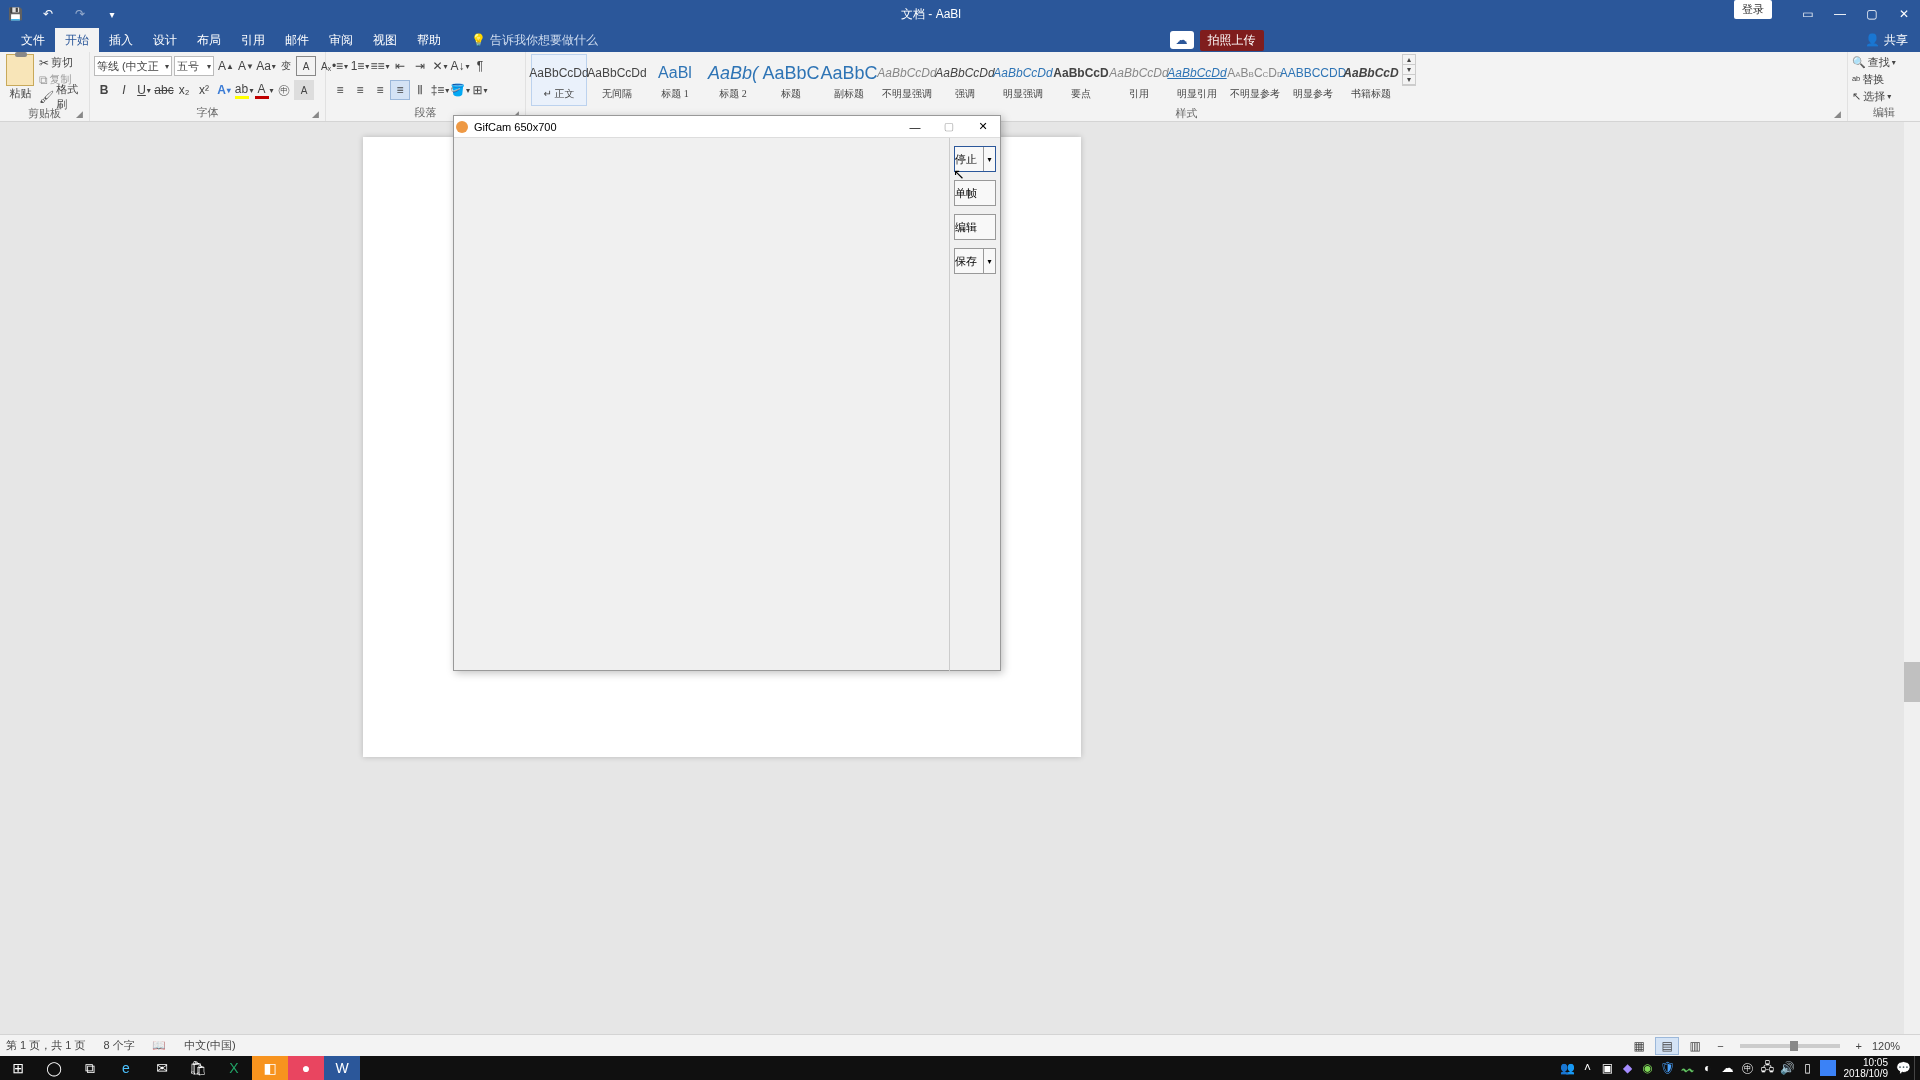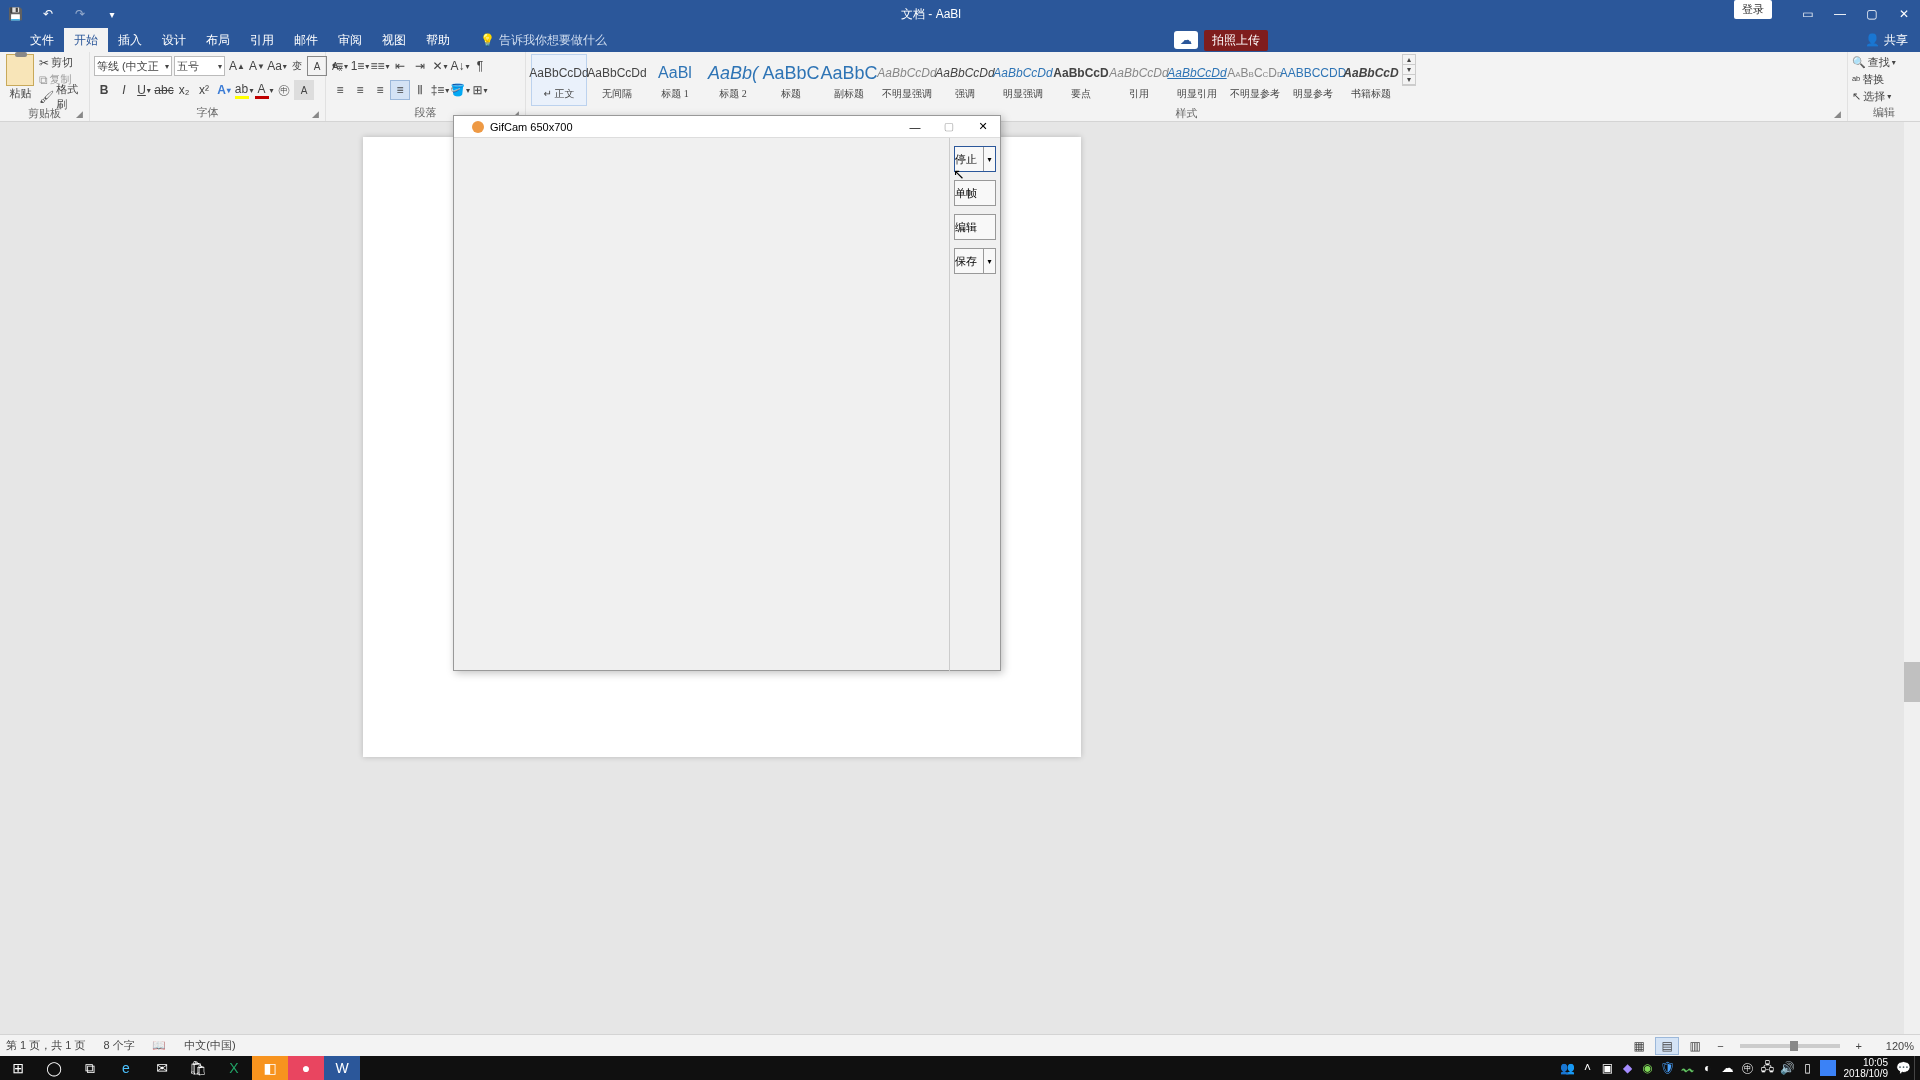--- a/index.html
+++ b/index.html
@@ -8,21 +8,21 @@
 
 .titlebar { height:28px; background:#2b579a; color:#fff; display:flex; align-items:center; }
 .titlebar .qat { display:flex; align-items:center; height:100%; }
 .titlebar .qat .btn, .titlebar .winctl .btn { width:32px; height:28px; display:flex; align-items:center; justify-content:center; color:#fff; }
 .titlebar .title { flex:1; text-align:center; font-size:12px; }
 .titlebar .right { display:flex; align-items:flex-start; height:100%; }
 .titlebar .login { background:#fff; color:#333; padding:2px 8px; border-radius:2px; margin-right:20px; font-size:11px; }
 .titlebar .winctl { display:flex; }
 
 
-.ribbon-tabs { height:24px; background:#2b579a; display:flex; align-items:center; padding-left:20px; color:#fff; font-size:12px; }
+.ribbon-tabs { height:24px; background:#2b579a; display:flex; align-items:center; padding-left:11px; color:#fff; font-size:12px; }
 .ribbon-tabs .tab { padding:0 10px; height:24px; display:flex; align-items:center; }
 .ribbon-tabs .tab.active { background:#f3f3f3; color:#2b579a; }
 .ribbon-tabs .tell-me { margin-left:20px; display:flex; align-items:center; color:#cfdcef; }
 .ribbon-tabs .tell-me .bulb { margin-right:4px; }
 .ribbon-tabs .share { margin-left:auto; padding:0 12px; display:flex; align-items:center; }
 .ribbon-tabs .cloud { margin-right:8px; display:flex; align-items:center; }
 .ribbon-tabs .upload-btn { background:#7f1d1d; padding:2px 8px; border-radius:2px; font-size:12px; margin-right:10px; }
 
 
 .ribbon { height:70px; background:#f3f3f3; border-bottom:1px solid #d4d4d4; display:flex; font-size:11px; color:#444; }
@@ -64,21 +64,21 @@
 .watermark { position:absolute; left:108px; top:56px; color:#b8b8b8; font-size:13px; }
 
 
 .doc-table { position:absolute; left:108px; top:84px; border-collapse:collapse; font-size:12px; }
 .doc-table td { border:1px solid #000; height:19px; padding:0 4px; width:63px; }
 .doc-table td .pm { color:#999; font-size:10px; }
 .cursor-tick { position:absolute; left:106px; top:72px; width:480px; height:1px; border-bottom:1px solid #888; }
 
 
 .gifcam { position:absolute; left:453px; top:115px; width:548px; height:556px; background:#f0f0f0; border:1px solid #999; box-shadow:2px 2px 8px rgba(0,0,0,.25); }
-.gifcam .titlebar2 { height:22px; display:flex; align-items:center; background:#fff; font-size:11px; padding-left:18px; border-bottom:1px solid #ddd; }
+.gifcam .titlebar2 { height:22px; display:flex; align-items:center; background:#fff; font-size:11px; padding-left:2px; border-bottom:1px solid #ddd; }
 .gifcam .titlebar2 .logo { width:12px; height:12px; border-radius:50%; background:#e94; margin-right:6px; }
 .gifcam .titlebar2 .wctl { margin-left:auto; display:flex; }
 .gifcam .titlebar2 .wctl div { width:34px; height:22px; display:flex; align-items:center; justify-content:center; font-size:11px; }
 .gifcam .capture { position:absolute; top:22px; left:0; width:496px; height:533px; background:transparent; border-right:1px solid #ccc; }
 .gifcam .side { position:absolute; top:22px; right:0; width:50px; display:flex; flex-direction:column; padding:8px 4px; gap:8px; }
 .gifcam .sbtn { height:26px; border:1px solid #999; background:#f8f8f8; font-size:11px; display:flex; align-items:center; justify-content:flex-start; position:relative; }
 .gifcam .sbtn.active { border:1px solid #2b579a; }
 .gifcam .sbtn .dd { position:absolute; right:0; top:0; bottom:0; width:12px; border-left:1px solid #999; display:flex; align-items:center; justify-content:center; font-size:8px; }
 .cursor-arrow { position:absolute; font-size:14px; color:#000; }
 
@@ -179,21 +179,21 @@
     <div class="group-label"><span>剪贴板</span><span class="dlg">◢</span></div>
   </div>
 
   <div class="group" style="width:236px">
     <div class="group-content" style="flex-direction:column">
       <div class="font-row">
         <div class="font-combo" style="width:78px">
             <span>等线 (中文正</span>
             <span style="margin-left:auto;font-size:8px">▾</span>
           </div>
-        <div class="font-combo" style="width:51px">
+        <div class="font-combo" style="width:40px">
             <span>五号</span>
             <span style="margin-left:auto;font-size:8px">▾</span>
           </div>
         <div class="sm-btn">A<sup style="font-size:8px">▲</sup></div>
         <div class="sm-btn">A<sup style="font-size:8px">▼</sup></div>
         <div class="sm-btn drop">Aa</div>
         <div class="sm-btn" style="font-size:10px">变</div>
         <div class="sm-btn" style="border:1px solid #888;font-size:10px">A</div>
         <div class="sm-btn" style="font-size:10px">Aₓ</div>
       </div>
@@ -447,21 +447,21 @@
   <span class="seg">中文(中国)</span>
   <div class="right">
     <div class="view-btn">▦</div>
     <div class="view-btn active">▤</div>
     <div class="view-btn">▥</div>
     <span style="padding:0 6px">−</span>
     <div class="zoom-track">
         <div class="zoom-thumb"></div>
       </div>
     <span style="padding:0 6px">+</span>
-    <span style="width:42px;text-align:right">120%</span>
+    <span style="width:42px;">120%</span>
   </div>
 </div>
 
 <div class="taskbar">
   <div class="tb">⊞</div>
   <div class="tb">◯</div>
   <div class="tb">⧉</div>
   <div class="tb app" style="color:#4cc2ff">e</div>
   <div class="tb app">✉</div>
   <div class="tb app">🛍</div>

